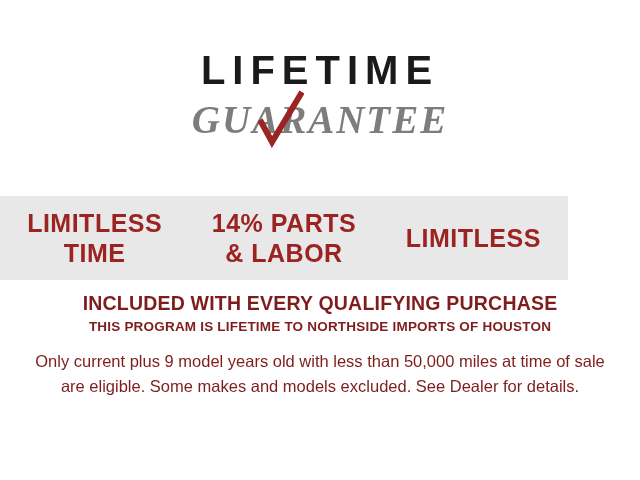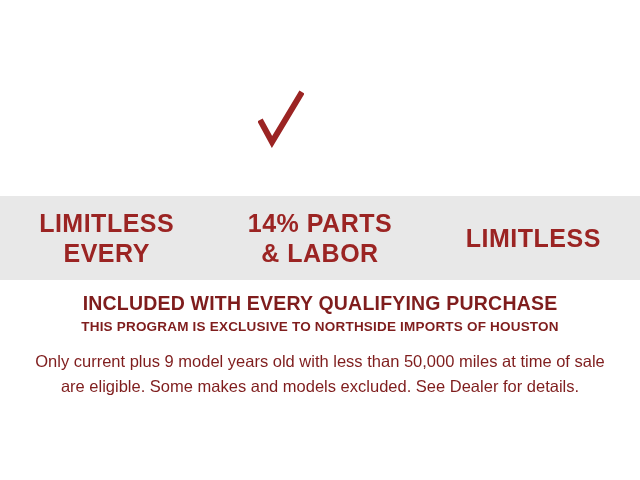--- a/index.html
+++ b/index.html
@@ -55,21 +55,21 @@
     color: #7d7d7d;
     line-height: 48px;
     margin-top: 4px;
   }
 
   
   .band {
     position: absolute;
     left: 0;
     top: 196px;
-    width: 640px;
+    width: 568px;
     height: 84px;
     background: #e8e8e8;
     display: flex;
     align-items: center;
   }
   .band-col {
     flex: 1 1 0;
     text-align: center;
     color: #9b2423;
     font-family: "Liberation Sans", sans-serif;
@@ -108,38 +108,40 @@
     margin-top: 13px;
     padding: 0 34px;
   }
 </style>
 </head>
 <body>
 
 <div class="ad">
 
   <div class="logo">
+    <div class="logo-line1">LIFETIME</div>
     <svg class="logo-check" viewBox="0 0 46 58" aria-hidden="true">
       <path d="M2 30 L14 52 L44 2" fill="none" stroke="#9b2423" stroke-width="6" stroke-linecap="butt" stroke-linejoin="miter"></path>
     </svg>
+    <div class="logo-line2">GUARANTEE</div>
   </div>
 
   <div class="band">
     <div class="band-col">
       <span>LIMITLESS</span>
-      <span class="l2">EVERY</span>
+      <span class="l2">TIME</span>
     </div>
     <div class="band-col">
       <span>14% PARTS</span>
       <span class="l2">&amp; LABOR</span>
     </div>
     <div class="band-col">
       <span>LIMITLESS</span>
     </div>
   </div>
 
   <div class="fine">
     <div class="fine-h1">INCLUDED WITH EVERY QUALIFYING PURCHASE</div>
-    <div class="fine-h2">THIS PROGRAM IS EXCLUSIVE TO NORTHSIDE IMPORTS OF HOUSTON</div>
+    <div class="fine-h2">THIS PROGRAM IS LIFETIME TO NORTHSIDE IMPORTS OF HOUSTON</div>
     <div class="fine-body">Only current plus 9 model years old with less than 50,000 miles at time of sale are eligible. Some makes and models excluded. See Dealer for details.</div>
   </div>
 
 </div>
 
 </body></html>

